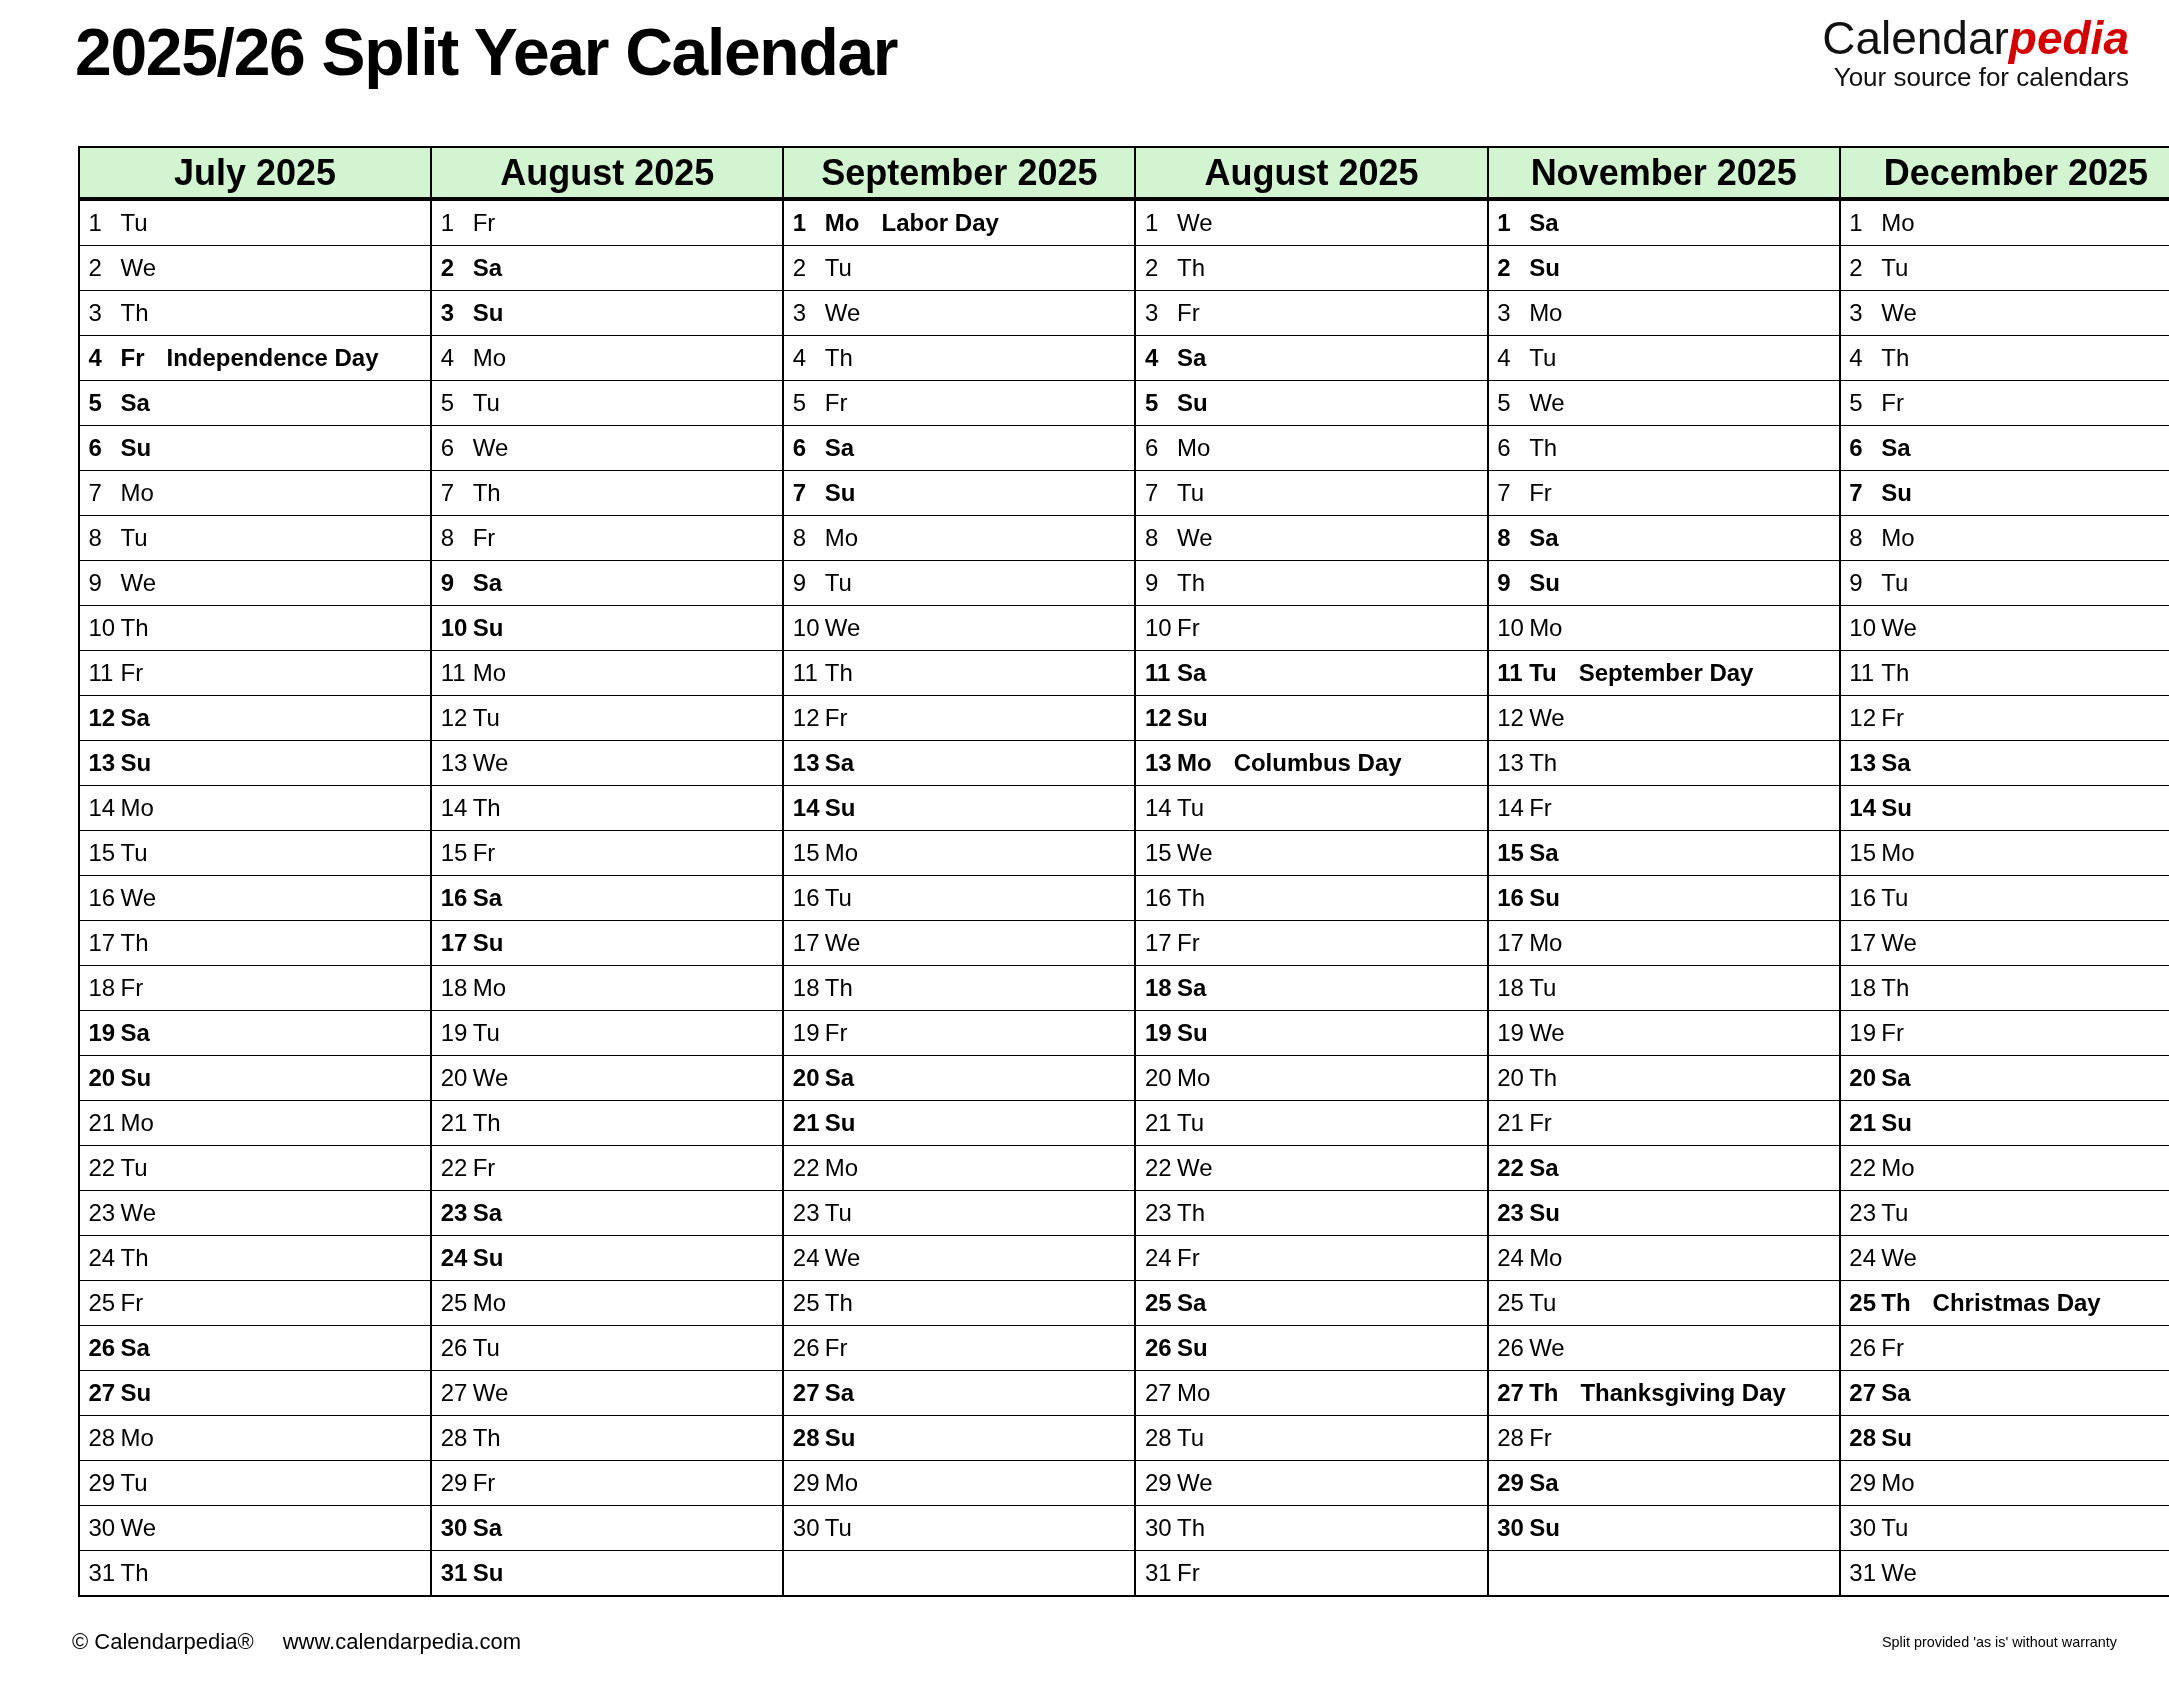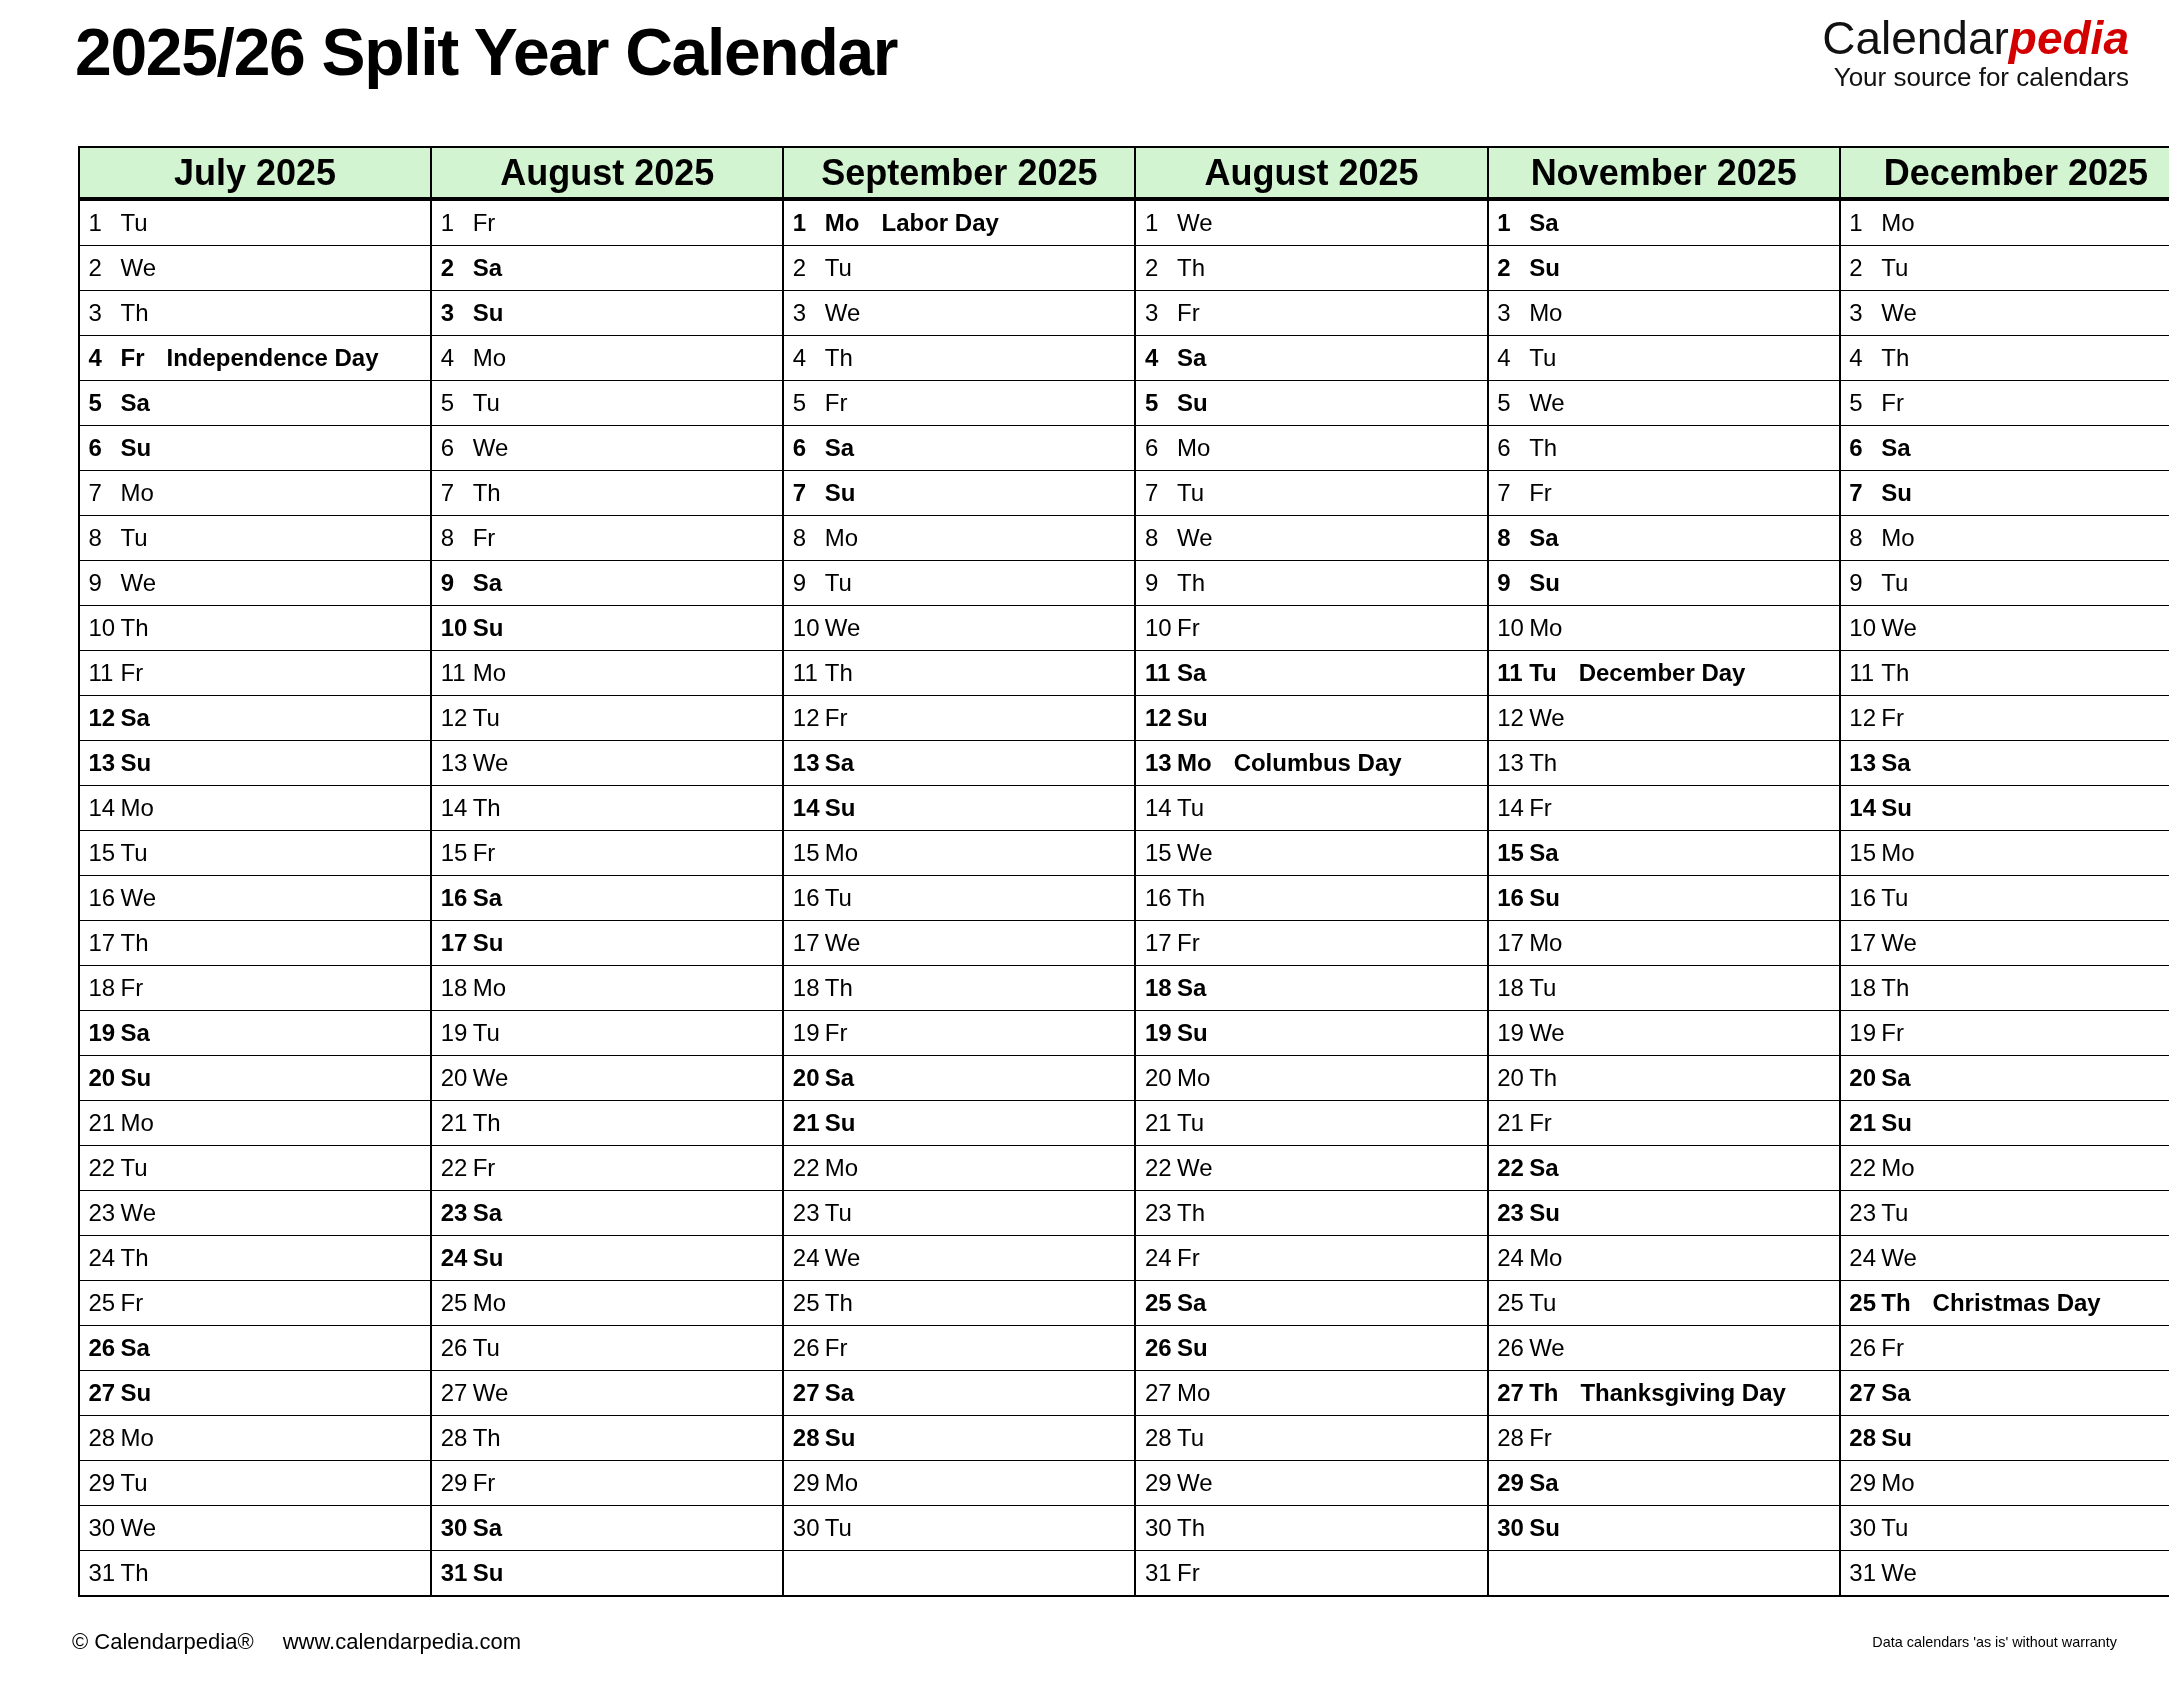--- a/index.html
+++ b/index.html
@@ -542,21 +542,21 @@
           <td class="sat">
             <div class="cell">
               <span class="num">11</span>
               <span class="wd">Sa</span>
             </div>
           </td>
           <td class="hol">
             <div class="cell">
               <span class="num">11</span>
               <span class="wd">Tu</span>
-              <span class="holname">December Day</span>
+              <span class="holname">September Day</span>
             </div>
           </td>
           <td class="">
             <div class="cell">
               <span class="num">11</span>
               <span class="wd">Th</span>
             </div>
           </td>
         </tr>
         <tr>
@@ -1310,16 +1310,16 @@
               <span class="num">31</span>
               <span class="wd">We</span>
             </div>
           </td>
         </tr>
       </tbody>
   </table>
 
   <div class="footer-left"><span>© Calendarpedia®</span><span class="site">www.calendarpedia.com</span></div>
 
-  <div class="footer-right">Data calendars 'as is' without warranty</div>
+  <div class="footer-right">Split provided 'as is' without warranty</div>
 
 </div>
 
 
 </body></html>

